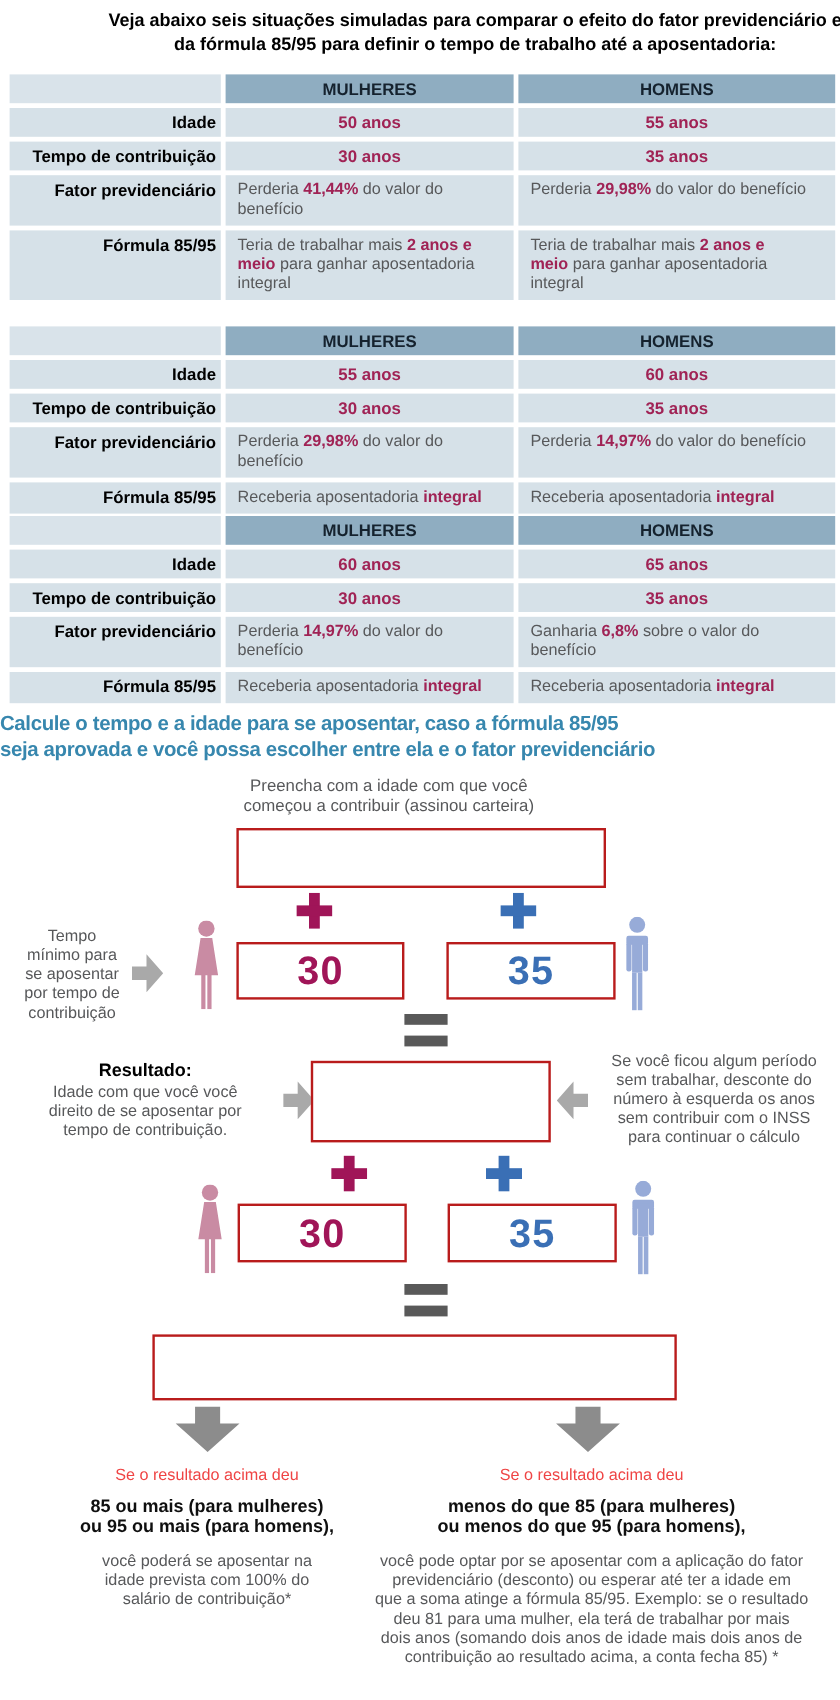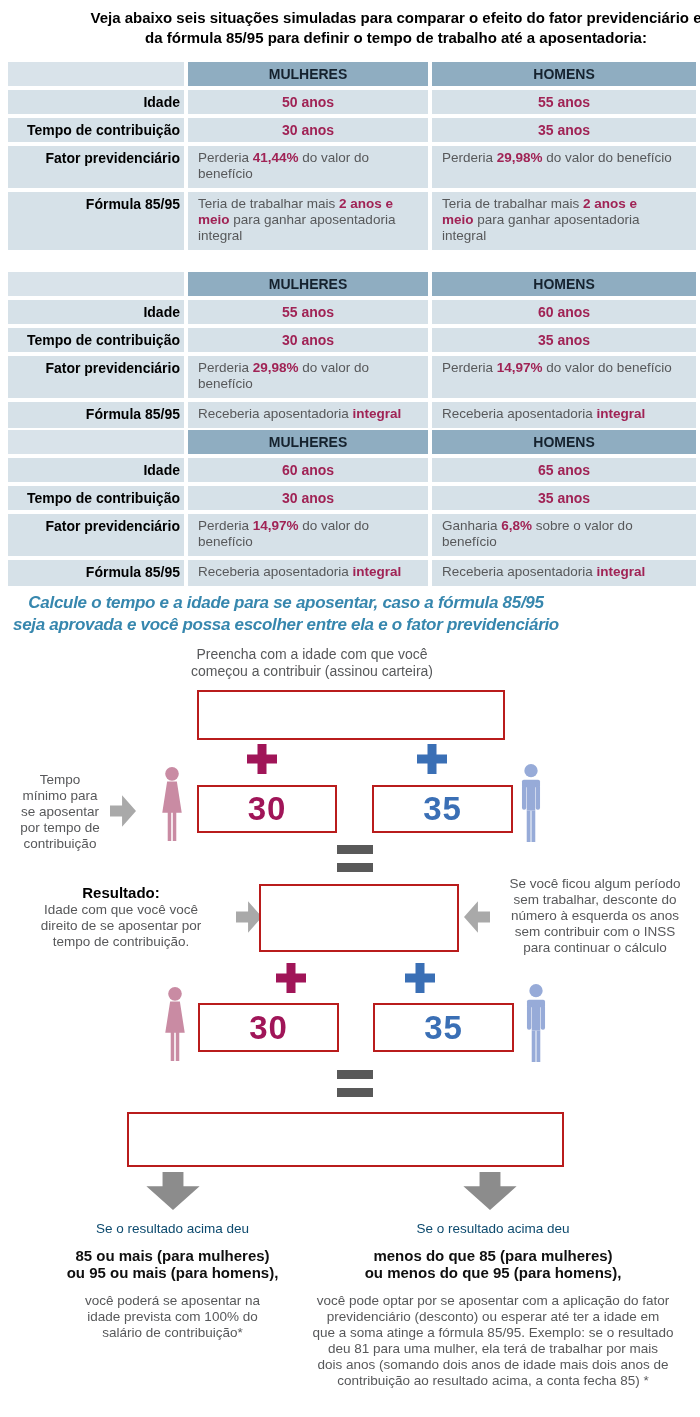--- a/index.html
+++ b/index.html
@@ -17,24 +17,24 @@
   .cell{background:#d6e1e8;}
   .th{background:#8fadc1;color:#15222e;font-weight:bold;font-size:14px;text-align:center;
     line-height:24px;height:24px;}
   .th-empty{background:#d9e3ea;height:24px;}
   .lbl{font-weight:bold;font-size:14px;color:#000;padding:3px 4px 3px 8px;line-height:18px;text-align:right;}
   .val{color:#a02355;font-weight:bold;font-size:14px;text-align:center;line-height:24px;height:24px;}
   .txt{font-size:13.5px;color:#57585a;padding:4px 24px 6px 10px;line-height:16px;}
   b.hl{color:#a02355;font-weight:bold;}
 
   
-  .calc-heading{position:absolute;top:592px;left:0;width:572px;text-align:center;
-    color:#3787ae;font-weight:bold;font-size:17px;line-height:22px;letter-spacing:-0.3px;white-space:pre-line;font-style:italic;}
+  .calc-heading{position:absolute;top:592px;left:0;width:572px;
+    color:#3787ae;font-weight:bold;font-size:17px;line-height:22px;letter-spacing:-0.3px;white-space:pre-line;}
   .calc-intro{position:absolute;top:646px;left:0;width:624px;text-align:center;
-    color:#57585a;font-size:14px;line-height:17px;white-space:pre-line;}
+    color:#57585a;font-size:14px;line-height:17px;white-space:pre-line;padding-left:12px;}
 
   
   .fbox{position:absolute;background:#fff;border:2px solid #b91c1c;box-sizing:border-box;}
   .box-top{left:197px;top:690px;width:308px;height:50px;}
   .box-w1{left:197px;top:785px;width:140px;height:48px;}
   .box-m1{left:372px;top:785px;width:141px;height:48px;}
   .box-result{left:259px;top:884px;width:200px;height:68px;}
   .box-w2{left:198px;top:1003px;width:141px;height:49px;}
   .box-m2{left:373px;top:1003px;width:141px;height:49px;}
   .box-long{left:127px;top:1112px;width:437px;height:55px;}
@@ -73,21 +73,21 @@
   .note{color:#57585a;font-size:13.5px;line-height:16px;white-space:pre-line;}
   .note-left{position:absolute;left:10px;top:772px;width:100px;text-align:center;}
   .result-block{position:absolute;left:10px;top:884px;width:222px;text-align:center;}
   .result-title{font-weight:bold;font-size:15px;color:#000;line-height:18px;}
   .note-right{position:absolute;left:495px;top:876px;width:200px;text-align:center;}
 
   
   .outcome{position:absolute;top:1221px;text-align:center;}
   .o-left{left:25px;width:295px;}
   .o-right{left:288px;width:410px;}
-  .o-intro{font-size:13.5px;color:#0c4a6e;line-height:16px;margin-bottom:10px;}
+  .o-intro{font-size:13.5px;color:#ef4444;line-height:16px;margin-bottom:10px;}
   .o-cond{font-size:15px;font-weight:bold;color:#0f0f0f;line-height:17px;
     white-space:pre-line;margin-bottom:12px;}
   .o-text{font-size:13.5px;color:#57585a;line-height:16px;white-space:pre-line;}
 </style>
 </head>
 <body>
 
 <div class="page">
 
   <div class="main-title">Veja abaixo seis situações simuladas para comparar o efeito do fator previdenciário e

